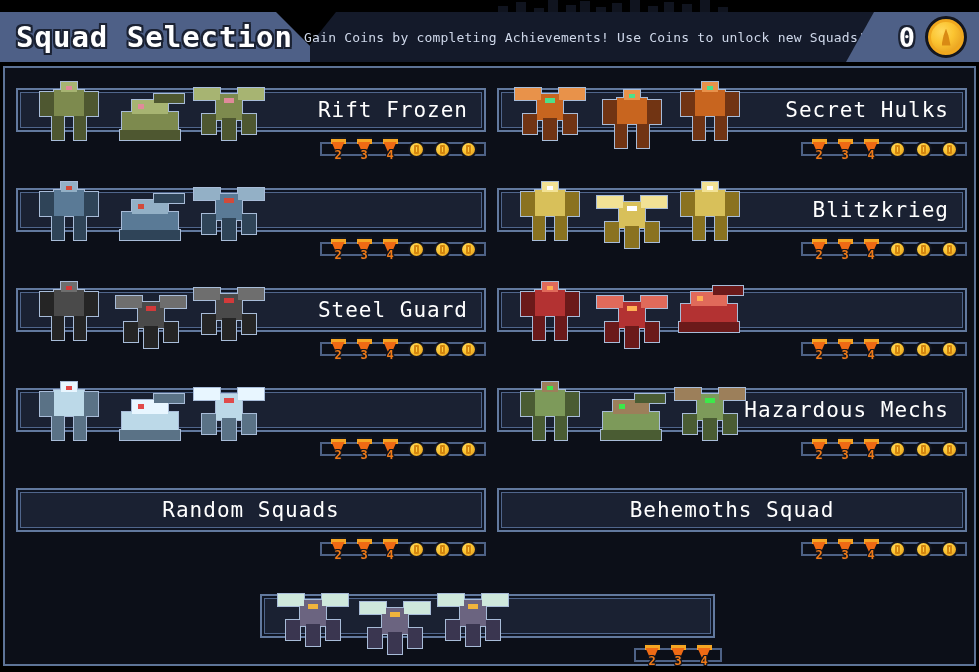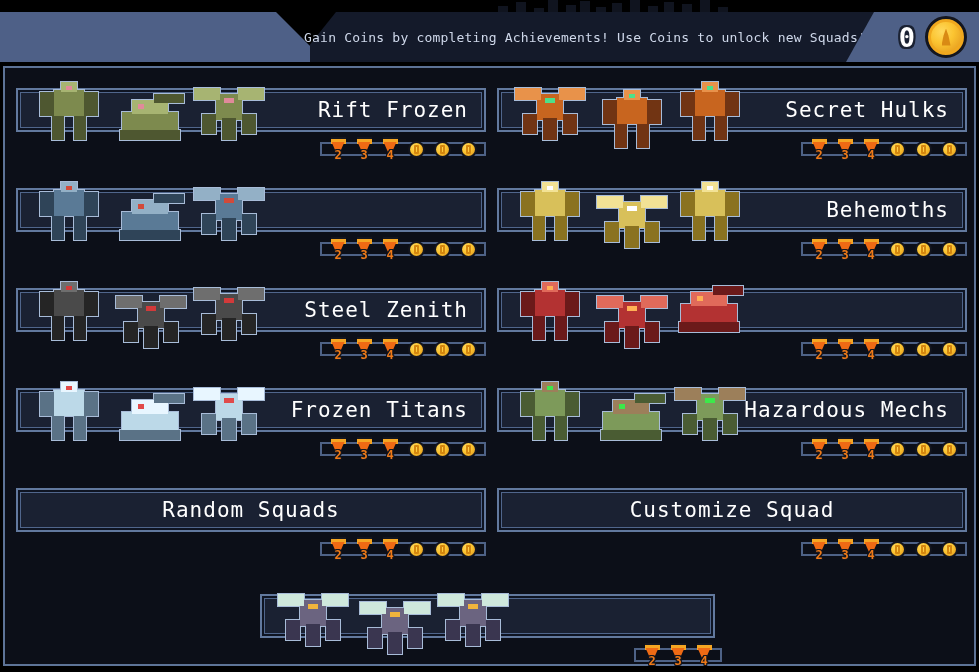--- a/index.html
+++ b/index.html
@@ -319,20 +319,21 @@
       <div class="skyline" style="left: 682px; width: 10px; top: 4px; height: 8px;"></div>
       <div class="skyline" style="left: 700px; width: 10px; top: 0px; height: 12px;"></div>
       <div class="skyline" style="left: 718px; width: 10px; top: 7px; height: 5px;"></div>
     </div>
 
   <div class="header-banner"></div>
   <div class="header-banner-angle"></div>
   <div class="banner-text">Gain Coins by completing Achievements! Use Coins to unlock new Squads!</div>
 
   <div class="title-plate"></div>
+  <div class="title-text">Squad Selection</div>
 
   <div class="coin-panel">
     <span class="coin-count">0</span>
     <span class="coin-big">
         <span class="glyph"></span>
       </span>
   </div>
 
   <div class="panel">
     <div class="rows" id="rows-host">
@@ -601,21 +602,21 @@
                   <i class="torso" style="background: rgb(216, 192, 90);"></i>
                   <i class="head" style="background: rgb(242, 226, 149);"></i>
                   <i class="armL" style="background: rgb(138, 114, 32);"></i>
                   <i class="armR" style="background: rgb(138, 114, 32);"></i>
                   <i class="legL" style="background: rgb(138, 114, 32);"></i>
                   <i class="legR" style="background: rgb(138, 114, 32);"></i>
                   <i class="eye" style="background: rgb(255, 255, 255);"></i>
                 </div>
               </div>
             </div>
-            <div class="plate-label">Behemoths</div>
+            <div class="plate-label">Blitzkrieg</div>
           </div>
           <div class="progress">
             <div class="track">
               <div class="pip">
                 <div class="medal">
                   <div class="ribbon"></div>
                   <div class="body"></div>
                   <div class="num">2</div>
                 </div>
               </div>
@@ -681,21 +682,21 @@
                   <i class="core" style="background: rgb(74, 74, 74);"></i>
                   <i class="wingL" style="background: rgb(110, 110, 110);"></i>
                   <i class="wingR" style="background: rgb(110, 110, 110);"></i>
                   <i class="legA" style="background: rgb(37, 37, 37);"></i>
                   <i class="legB" style="background: rgb(37, 37, 37);"></i>
                   <i class="legC" style="background: rgb(37, 37, 37);"></i>
                   <i class="eye" style="background: rgb(210, 58, 58);"></i>
                 </div>
               </div>
             </div>
-            <div class="plate-label">Steel Zenith</div>
+            <div class="plate-label">Steel Guard</div>
           </div>
           <div class="progress">
             <div class="track">
               <div class="pip">
                 <div class="medal">
                   <div class="ribbon"></div>
                   <div class="body"></div>
                   <div class="num">2</div>
                 </div>
               </div>
@@ -836,21 +837,20 @@
                   <i class="core" style="background: rgb(188, 217, 232);"></i>
                   <i class="wingL" style="background: rgb(232, 246, 255);"></i>
                   <i class="wingR" style="background: rgb(232, 246, 255);"></i>
                   <i class="legA" style="background: rgb(90, 114, 134);"></i>
                   <i class="legB" style="background: rgb(90, 114, 134);"></i>
                   <i class="legC" style="background: rgb(90, 114, 134);"></i>
                   <i class="eye" style="background: rgb(224, 74, 74);"></i>
                 </div>
               </div>
             </div>
-            <div class="plate-label">Frozen Titans</div>
           </div>
           <div class="progress">
             <div class="track">
               <div class="pip">
                 <div class="medal">
                   <div class="ribbon"></div>
                   <div class="body"></div>
                   <div class="num">2</div>
                 </div>
               </div>
@@ -1004,21 +1004,21 @@
               <div class="pip">
                 <div class="coin-sm">
                   <span class="g"></span>
                 </div>
               </div>
             </div>
           </div>
         </div>
         <div class="row col-right" style="top: 414px;">
           <div class="plate">
-            <div class="plate-label center">Customize Squad</div>
+            <div class="plate-label center">Behemoths Squad</div>
           </div>
           <div class="progress">
             <div class="track">
               <div class="pip">
                 <div class="medal">
                   <div class="ribbon"></div>
                   <div class="body"></div>
                   <div class="num">2</div>
                 </div>
               </div>

